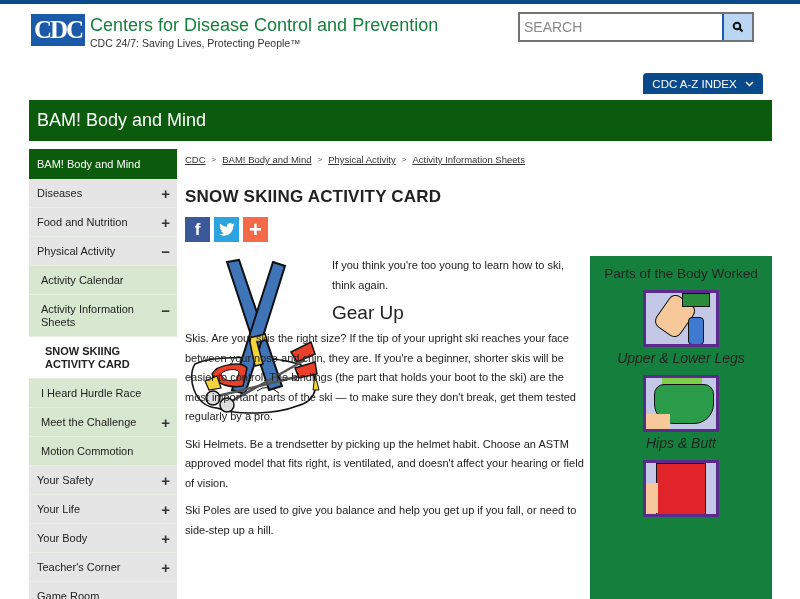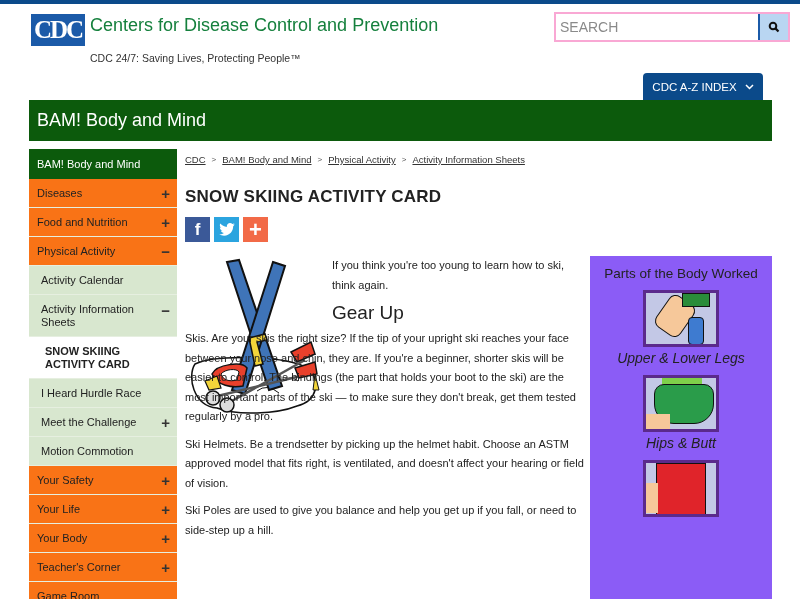--- a/index.html
+++ b/index.html
@@ -6,37 +6,37 @@
   html, body { width: 800px; height: 599px; overflow: hidden; background: #fff; }
   body { font-family: "Liberation Sans", "DejaVu Sans", sans-serif; color: #222; position: relative; }
 
   .topbar { position: absolute; left: 0; top: 0; width: 800px; height: 4px; background: #0b4a8a; }
 
   
   .logo { position: absolute; left: 31px; top: 14px; display: flex; align-items: flex-start; }
   .logo-box { width: 55px; height: 32px; background: #1b5aa8; color: #fff; font-family: "Liberation Serif", serif; font-weight: bold; font-size: 25px; letter-spacing: -2px; display: flex; align-items: center; justify-content: center; border-right: 1px solid #fff; }
   .logo-text { margin-left: 4px; }
   .logo-title { font-size: 18px; color: #15803d; line-height: 20px; margin-top: 1px; }
-  .logo-tag { font-size: 10.5px; color: #333; line-height: 14px; margin-top: 16px; }
-
-  
-  .search { position: absolute; left: 554px; top: 12px; width: 236px; height: 30px; border: 2px solid #f9a8d4; display: flex; }
+  .logo-tag { font-size: 10.5px; color: #333; line-height: 14px; margin-top: 1px; }
+
+  
+  .search { position: absolute; left: 518px; top: 12px; width: 236px; height: 30px; border: 2px solid #737373; display: flex; }
   .search input { flex: 1; border: none; outline: none; font-family: "Liberation Sans", sans-serif; font-size: 14px; padding-left: 4px; color: #333; }
   .search input::placeholder { color: #8a8a8a; }
   .search-btn { width: 30px; height: 100%; background: #b9d6f2; border-left: 2px solid #1b5aa8; display: flex; align-items: center; justify-content: center; cursor: pointer; }
 
   
-  .az-btn { position: absolute; left: 643px; top: 73px; width: 120px; height: 27px; background: #0b4a8a; color: #fff; font-size: 11.5px; border-radius: 4px 4px 0 0; display: flex; align-items: center; justify-content: center; gap: 8px; cursor: pointer; }
+  .az-btn { position: absolute; left: 643px; top: 73px; width: 120px; height: 21px; background: #0b4a8a; color: #fff; font-size: 11.5px; border-radius: 4px 4px 0 0; display: flex; align-items: center; justify-content: center; gap: 8px; cursor: pointer; }
 
   
   .banner { position: absolute; left: 29px; top: 100px; width: 743px; height: 41px; background: #0c5a0c; color: #fff; font-size: 18px; padding-left: 8px; display: flex; align-items: center; }
 
   
   .sidebar { position: absolute; left: 29px; top: 149px; width: 148px; }
-  .nav-item { height: 29px; background: #f97316; border-bottom: 1px solid #e6efe0; font-size: 11px; color: #222; display: flex; align-items: center; justify-content: space-between; padding-left: 8px; padding-right: 7px; cursor: pointer; }
+  .nav-item { height: 29px; background: #e5e5e5; border-bottom: 1px solid #e6efe0; font-size: 11px; color: #222; display: flex; align-items: center; justify-content: space-between; padding-left: 8px; padding-right: 7px; cursor: pointer; }
   .nav-item.top { background: #0c5a0c; color: #fff; height: 30px; border-bottom: none; }
   .nav-item.sub { background: #d8e7cf; padding-left: 12px; }
   .nav-item.sub.tall { height: 42px; align-items: flex-start; padding-top: 8px; line-height: 13px; }
   .nav-item.active { background: #fff; font-weight: bold; padding-left: 16px; height: 42px; line-height: 13px; font-size: 11px; }
   .toggle { font-weight: bold; font-size: 15px; color: #333; line-height: 1; }
 
   
   .breadcrumb { position: absolute; left: 185px; top: 154px; font-size: 9.5px; color: #333; display: flex; gap: 6px; align-items: center; }
   .breadcrumb a { color: #333; text-decoration: underline; cursor: pointer; }
   .breadcrumb .sep { font-size: 8px; color: #555; }
@@ -48,21 +48,21 @@
   .plus { background: #f26a47; font-size: 22px; }
 
   .ski-img { position: absolute; left: 187px; top: 256px; width: 138px; height: 160px; }
 
   .content { position: absolute; left: 185px; top: 256px; width: 400px; font-size: 11px; line-height: 19.5px; color: #222; }
   .content p { margin-bottom: 8px; }
   .content .indent { margin-left: 147px; }
   .content h3 { margin-left: 147px; font-weight: normal; font-size: 19px; margin-top: 2px; margin-bottom: 6px; line-height: 20px; }
 
   
-  .panel { position: absolute; left: 590px; top: 256px; width: 182px; height: 343px; background: #8b5cf6; }
+  .panel { position: absolute; left: 590px; top: 256px; width: 182px; height: 343px; background: #15803d; }
   .panel-title { text-align: center; font-size: 13.5px; color: #222; margin-top: 10px; }
   .body-part { display: flex; flex-direction: column; align-items: center; }
   .body-part .label { font-size: 14px; color: #222; margin-top: 3px; font-style: italic; }
   .part-img { width: 76px; height: 57px; background: #c3c8e6; border: 3px solid #5b2a8c; position: relative; overflow: hidden; }
 </style>
 </head>
 <body>
 
 <div class="topbar"></div>
 

